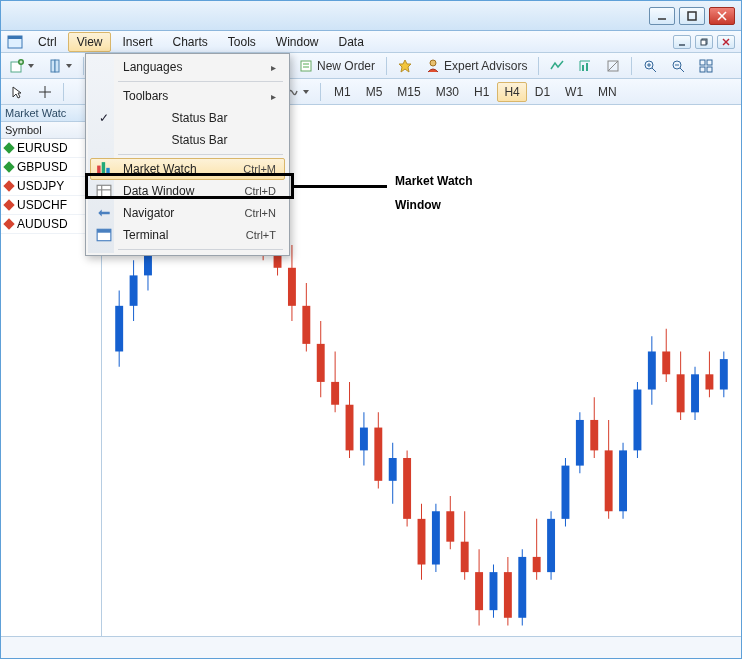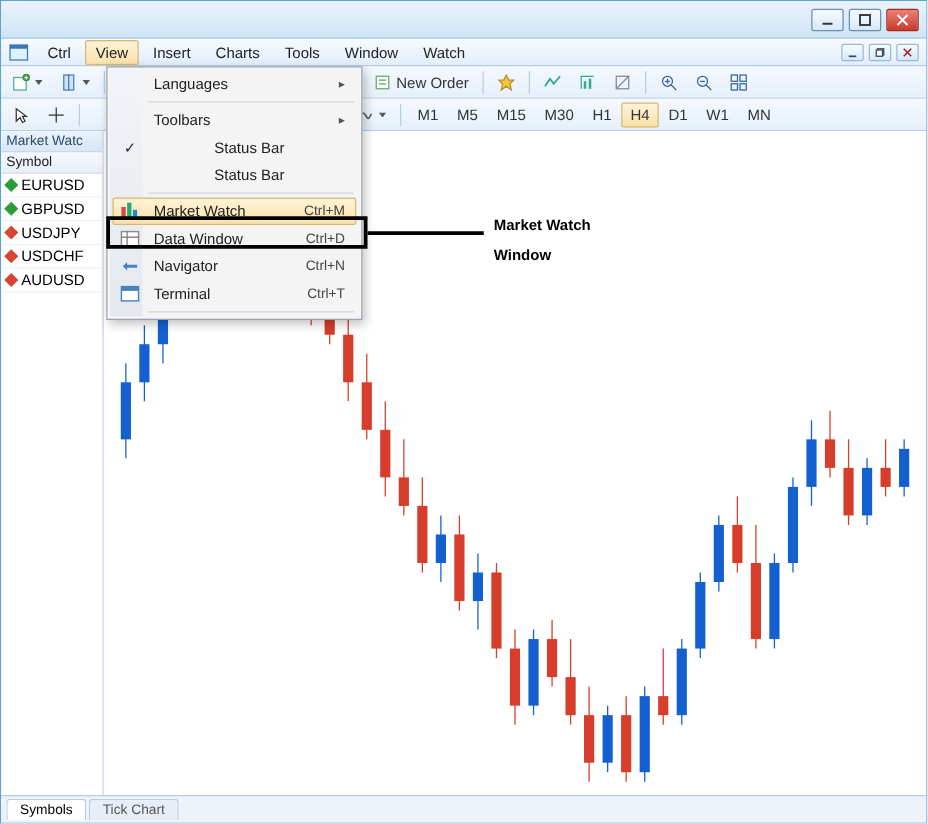--- a/index.html
+++ b/index.html
@@ -26,21 +26,21 @@
 .toolbar { height: 26px; border-bottom: 1px solid #b6cde2; background: linear-gradient(#f4f9ff,#e6effa); display: flex; align-items: center; padding: 0 4px; gap: 4px; }
 .toolbar .sep { width: 1px; height: 18px; background: #b6cde2; margin: 0 2px; }
 .tbtn { min-width: 20px; height: 20px; padding: 0 4px; border: 1px solid transparent; border-radius: 2px; display: flex; align-items: center; justify-content: center; gap: 4px; color: #333; }
 .tbtn.disabled { color: #999; }
 .tbtn svg { width: 14px; height: 14px; }
 .tbtn .drop { width: 6px; height: 4px; }
 .pill { padding: 1px 6px; border: 1px solid transparent; }
 
 
 .layout { display: flex; height: calc(100% - 30px - 22px - 26px - 26px - 22px); position: relative; }
-.market-watch { width: 82px; border-right: 1px solid #b6cde2; background: #fff; overflow: hidden; }
+.market-watch { width: 101px; border-right: 1px solid #b6cde2; background: #fff; overflow: hidden; }
 .mw-title { background: linear-gradient(#eaf3fc,#d5e7f8); padding: 2px 4px; font-size: 11px; color: #2c4a64; border-bottom: 1px solid #b6cde2; white-space: nowrap; }
 .mw-head { background: linear-gradient(#f6f9fd,#e8eff8); padding: 2px 4px; font-size: 11px; color: #222; border-bottom: 1px solid #cfd8e3; white-space: nowrap; }
 .mw-row { display: flex; align-items: center; gap: 4px; padding: 2px 4px; font-size: 11px; border-bottom: 1px solid #eef2f7; white-space: nowrap; }
 .diamond { width: 8px; height: 8px; transform: rotate(45deg); }
 
 .chart-area { flex: 1; position: relative; background: #fff; overflow: hidden; }
 
 
 .dropdown {
   position: absolute;
@@ -129,21 +129,21 @@
     <svg class="app-icon" viewBox="0 0 16 14">
       <rect x="1" y="1" width="14" height="12" fill="#dff0ff" stroke="#3a76b4"></rect>
       <rect x="1" y="1" width="14" height="3" fill="#3a76b4"></rect>
     </svg>
     <div class="menu-item">Ctrl</div>
     <div class="menu-item open">View</div>
     <div class="menu-item">Insert</div>
     <div class="menu-item">Charts</div>
     <div class="menu-item">Tools</div>
     <div class="menu-item">Window</div>
-    <div class="menu-item">Watch</div>
+    <div class="menu-item">Data</div>
     <div class="menubar-right">
       <div class="mb-btn">
           <svg viewBox="0 0 8 8">
             <line x1="1" y1="7" x2="7" y2="7" stroke="#345" stroke-width="1.4"></line>
           </svg>
         </div>
       <div class="mb-btn">
           <svg viewBox="0 0 8 8">
             <rect x="2" y="1" width="5" height="5" fill="none" stroke="#345"></rect>
             <rect x="1" y="2" width="5" height="5" fill="#fff" stroke="#345"></rect>
@@ -187,20 +187,27 @@
           <line x1="4" y1="5" x2="10" y2="5" stroke="#5a5"></line>
           <line x1="4" y1="8" x2="10" y2="8" stroke="#5a5"></line>
         </svg>
       <span>New Order</span>
     </div>
     <div class="sep"></div>
     <div class="tbtn">
       <svg viewBox="0 0 14 14">
           <path d="M7 1 L9 5 L13 5 L10 8 L11 13 L7 10 L3 13 L4 8 L1 5 L5 5 Z" fill="#f2c53d" stroke="#b8902a"></path>
         </svg>
+    </div>
+    <div class="tbtn">
+      <svg viewBox="0 0 14 14">
+          <circle cx="7" cy="4" r="3" fill="#e8c070" stroke="#a07020"></circle>
+          <path d="M2 13 Q7 7 12 13" fill="#e05030" stroke="#a03020"></path>
+        </svg>
+      <span>Expert Advisors</span>
     </div>
     <div class="sep"></div>
     <div class="tbtn">
         <svg viewBox="0 0 14 14">
           <path d="M1 10 L5 4 L8 8 L13 2" fill="none" stroke="#3a8" stroke-width="1.5"></path>
         </svg>
       </div>
     <div class="tbtn">
         <svg viewBox="0 0 14 14">
           <path d="M2 12 L2 2 L12 2" fill="none" stroke="#3a8"></path>
@@ -457,23 +464,19 @@
     </div>
     <div class="dd-sep"></div>
   </div>
 
   <div class="market-watch-box"></div>
   <div class="annotation-line"></div>
   <div class="annotation-text">
     <span>Market Watch</span><br><span>Window</span>
   </div>
 
-  <div class="bottom-tabs">
-    <div class="tab">Symbols</div>
-    <div class="tab inactive">Tick Chart</div>
-  </div>
 
   <div class="statusbar">
     
     
   </div>
 
 </div>
 
 </body></html>

